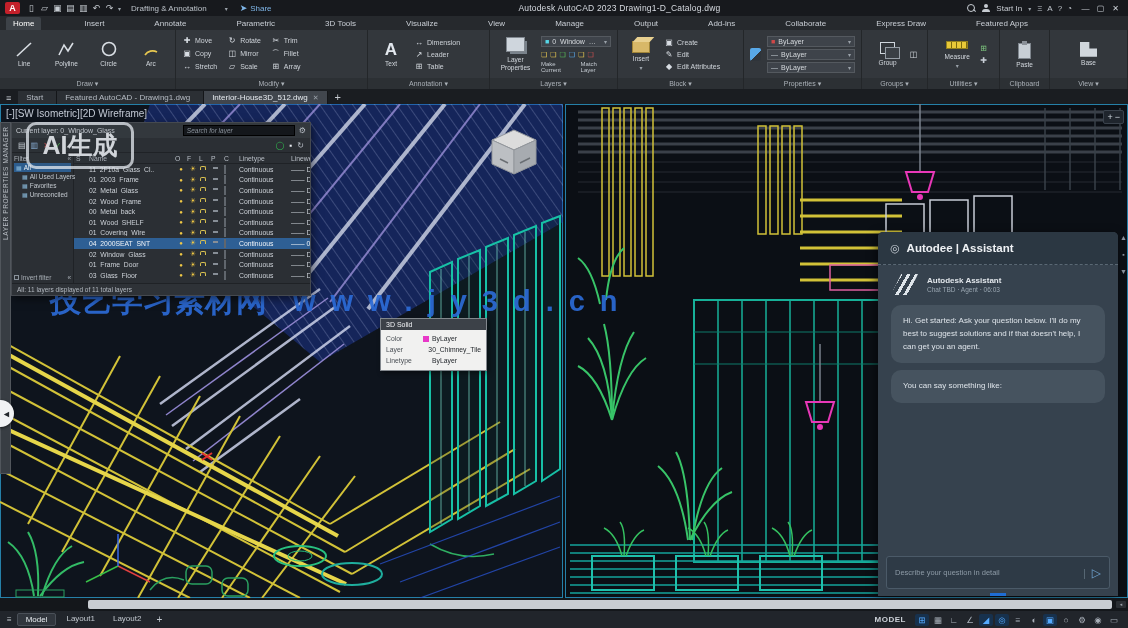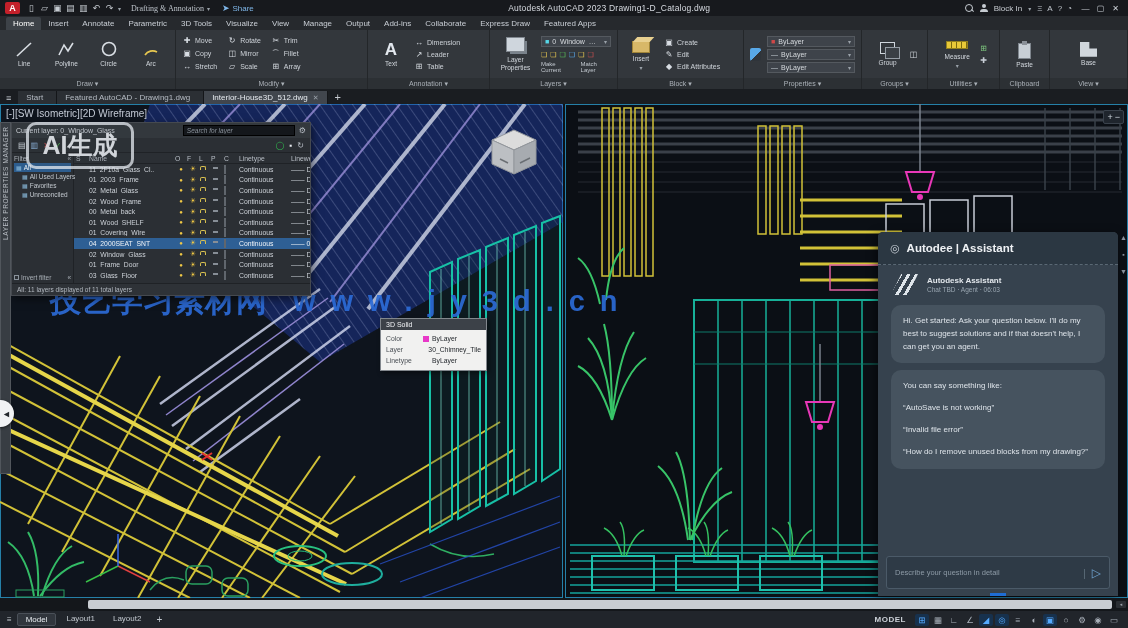--- a/index.html
+++ b/index.html
@@ -7,40 +7,40 @@
     font-family:"Liberation Sans", sans-serif; -webkit-font-smoothing:antialiased; }
   .app { position:relative; width:1128px; height:628px; background:#0d1117; }
 
   
   .titlebar { height:16px; background:#17191d; display:flex; align-items:center; gap:2px;
     padding:0 5px; color:#c8ccd2; font-size:8px; }
   .logo { width:15px; height:12px; background:#c4202a; color:#fff; font-weight:bold; font-size:9px;
     display:flex; align-items:center; justify-content:center; border-radius:2px; margin-right:3px; }
   .qico { width:13px; text-align:center; font-size:9px; color:#c6cbd1; cursor:default; }
   .tb-caret { font-size:6px; color:#9aa1a9; }
-  .workspace { display:flex; align-items:center; gap:3px; margin-left:8px; color:#bcc2c9;font-family:Liberation Serif, serif; }
+  .workspace { display:flex; align-items:center; gap:18px; margin-left:8px; color:#bcc2c9; }
   .share { display:flex; align-items:center; gap:3px; margin-left:10px; color:#7fb6e8; }
   .share .pl { font-size:9px; }
   .tb-title { flex:1; text-align:center; font-size:8.5px; color:#d6dae0; letter-spacing:.2px; }
   .tb-right { display:flex; align-items:center; gap:6px; }
   .srch { width:9px; height:9px; position:relative; }
   .srch::before { content:""; position:absolute; left:0; top:0; width:6px; height:6px;
     border:1.2px solid #c6cbd1; border-radius:50%; }
   .srch::after { content:""; position:absolute; left:6px; top:6px; width:3px; height:1.2px;
     background:#c6cbd1; transform:rotate(45deg); }
   .person { width:8px; height:8px; position:relative; }
   .person::before { content:""; position:absolute; left:2px; top:0; width:4px; height:4px;
     border-radius:50%; background:#c6cbd1; }
   .person::after { content:""; position:absolute; left:0; top:4.5px; width:8px; height:3.5px;
     border-radius:3px 3px 0 0; background:#c6cbd1; }
   .rico { font-size:8px; color:#c0c6cd; }
   .winbtn { width:15px; text-align:center; font-size:8px; color:#cfd4da; }
 
   
-  .ribbon-tabs { height:14px; background:#26292d; display:flex; align-items:flex-end; padding-left:6px; }
+  .ribbon-tabs { height:14px; background:#26292d; display:flex; align-items:flex-end; padding-left:6px;gap:36px; }
   .rtab { padding:2px 7px 2px; font-size:8px; color:#c9ced5; white-space:nowrap; }
   .rtab.active { background:#3d4248; color:#fff; border-radius:2px 2px 0 0; }
   .ribbon-area { height:59px; background:#33373c; display:flex; }
   .rpanel { display:flex; flex-direction:column; border-right:1px solid #232629; }
   .rp-body { flex:1; display:flex; align-items:center; gap:6px; padding:2px 6px; }
   .rp-foot { height:11px; background:#2c3034; font-size:7px; color:#aab0b7; text-align:center;
     line-height:11px; white-space:nowrap; }
   .bigbtn { display:flex; flex-direction:column; align-items:center; justify-content:center;
     gap:2px; font-size:6.5px; color:#d4d9df; text-align:center; line-height:1.15; min-width:34px; }
   .bico { display:block; }
@@ -221,21 +221,21 @@
       <span class="tb-caret">▾</span>
     </div>
     <div class="share">
       <span class="pl">➤</span>
       <span>Share</span>
     </div>
     <div class="tb-title">Autodesk AutoCAD 2023   Drawing1-D_Catalog.dwg</div>
     <div class="tb-right">
       <span class="srch"></span>
       <span class="person"></span>
-      <span style="font-size:8px">Block In</span>
+      <span style="font-size:8px">Start In</span>
       <span class="tb-caret">▾</span>
       <span style="display:flex;gap:5px">
 
       <span class="rico">Ξ</span>
           <span class="rico">A</span>
           <span class="rico">?</span>
           <span class="rico">◔</span>
         </span>
       <span style="display:flex">
 
@@ -999,26 +999,20 @@
       <div class="as-bot">
         <span class="as-logo"></span>
         <div>
           <div class="as-botname">Autodesk Assistant</div>
           <div class="as-botmeta">Chat TBD · Agent · 06:03</div>
         </div>
       </div>
       <div class="bubble">Hi. Get started: Ask your question below. I'll do my best to suggest solutions and if that doesn't help, I can get you an agent.</div>
       <div class="bubble">
         <div>You can say something like:</div>
-        <div>
-
-        <p class="sg">“AutoSave is not working”</p>
-            <p class="sg">“Invalid file error”</p>
-            <p class="sg">“How do I remove unused blocks from my drawing?”</p>
-          </div>
       </div>
       <div class="as-input-wrap">
         <input class="as-input" placeholder="Describe your question in detail" style="">
         <span class="as-div">|</span>
         <span class="as-send">▷</span>
       </div>
       <div class="as-dash"></div>
     </div>
 
     <div class="ai-badge">AI生成</div>

